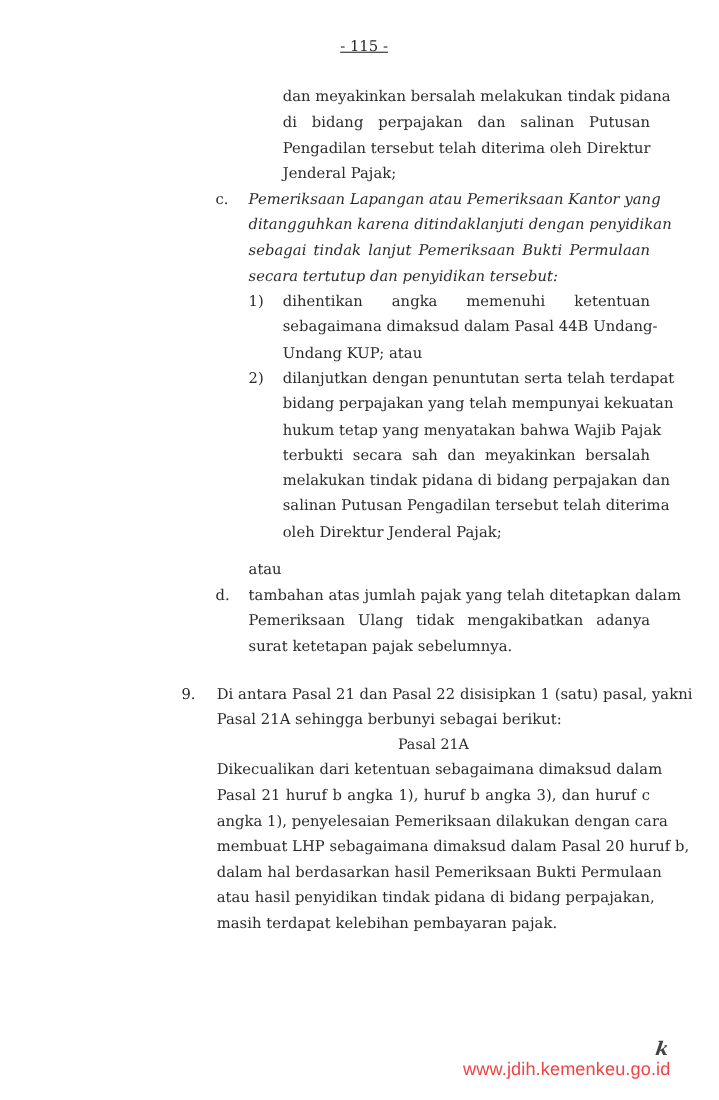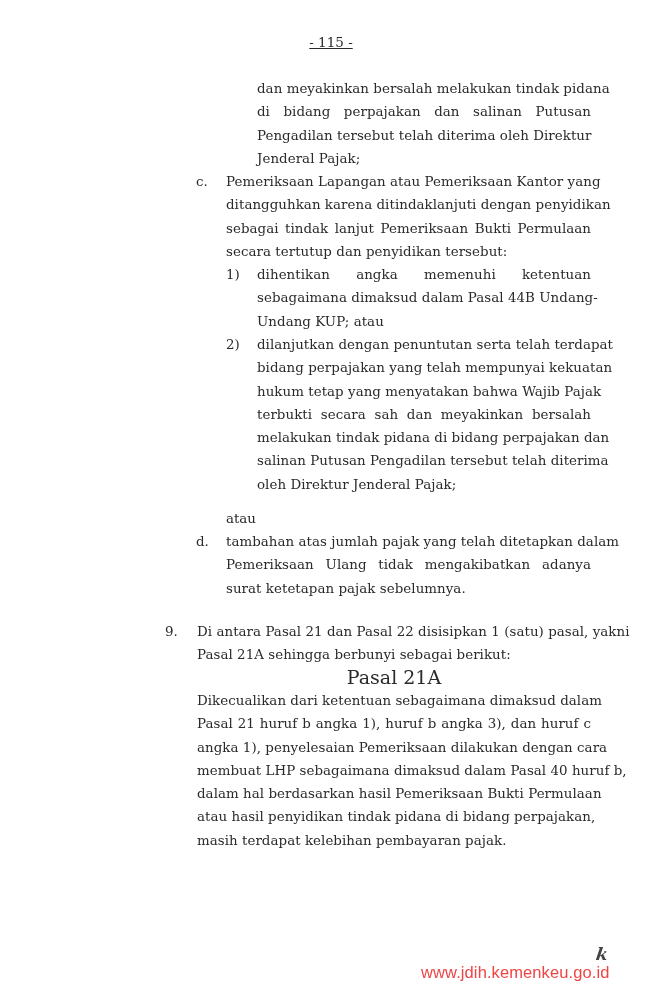--- a/index.html
+++ b/index.html
@@ -40,21 +40,21 @@
     .block .ln.last {
       text-align-last: left;
     }
     .marker {
       position: absolute;
       font-size: 13.4px;
       line-height: 23.3px;
     }
     .centered {
       position: absolute;
-      font-size: 19px;
+      font-size: 13px;
       line-height: 23.3px;
       text-align: center;
     }
     .footer-link {
       position: absolute;
       left: 421px;
       top: 963px;
       font-family: "Liberation Sans", "DejaVu Sans", sans-serif;
       font-size: 16.5px;
       color: #ef4444;
@@ -79,21 +79,21 @@
 <div class="page-number">- 115 -</div>
 
 <div class="block" style="left:257px; top:77px; width:334px;">
   <span class="ln">dan meyakinkan bersalah melakukan tindak pidana</span>
   <span class="ln">di bidang perpajakan dan salinan Putusan</span>
   <span class="ln">Pengadilan tersebut telah diterima oleh Direktur</span>
   <span class="ln last">Jenderal Pajak;</span>
 </div>
 
 <div class="marker" style="left:196px; top:170px;">c.</div>
-<div class="block" style="left:226px; top:170px; width:365px;">
+<div class="block" style="left:226px; top:170px; width:365px;font-style:italic;">
   <span class="ln">Pemeriksaan Lapangan atau Pemeriksaan Kantor yang</span>
   <span class="ln">ditangguhkan karena ditindaklanjuti dengan penyidikan</span>
   <span class="ln">sebagai tindak lanjut Pemeriksaan Bukti Permulaan</span>
   <span class="ln last">secara tertutup dan penyidikan tersebut:</span>
 </div>
 
 <div class="marker" style="left:226px; top:263px;">1)</div>
 <div class="block" style="left:257px; top:263px; width:334px;">
   <span class="ln">dihentikan angka memenuhi ketentuan</span>
   <span class="ln">sebagaimana dimaksud dalam Pasal 44B Undang-</span>
@@ -125,21 +125,21 @@
   <span class="ln">Di antara Pasal 21 dan Pasal 22 disisipkan 1 (satu) pasal, yakni</span>
   <span class="ln last">Pasal 21A sehingga berbunyi sebagai berikut:</span>
 </div>
 
 <div class="centered" style="left:197px; top:666px; width:394px;">Pasal 21A</div>
 
 <div class="block" style="left:197px; top:689px; width:394px;">
   <span class="ln">Dikecualikan dari ketentuan sebagaimana dimaksud dalam</span>
   <span class="ln">Pasal 21 huruf b angka 1), huruf b angka 3), dan huruf c</span>
   <span class="ln">angka 1), penyelesaian Pemeriksaan dilakukan dengan cara</span>
-  <span class="ln">membuat LHP sebagaimana dimaksud dalam Pasal 40 huruf b,</span>
+  <span class="ln">membuat LHP sebagaimana dimaksud dalam Pasal 20 huruf b,</span>
   <span class="ln">dalam hal berdasarkan hasil Pemeriksaan Bukti Permulaan</span>
   <span class="ln">atau hasil penyidikan tindak pidana di bidang perpajakan,</span>
   <span class="ln last">masih terdapat kelebihan pembayaran pajak.</span>
 </div>
 
 <div class="initial-mark">k</div>
 
 <a class="footer-link">www.jdih.kemenkeu.go.id</a>
 
 </body></html>

